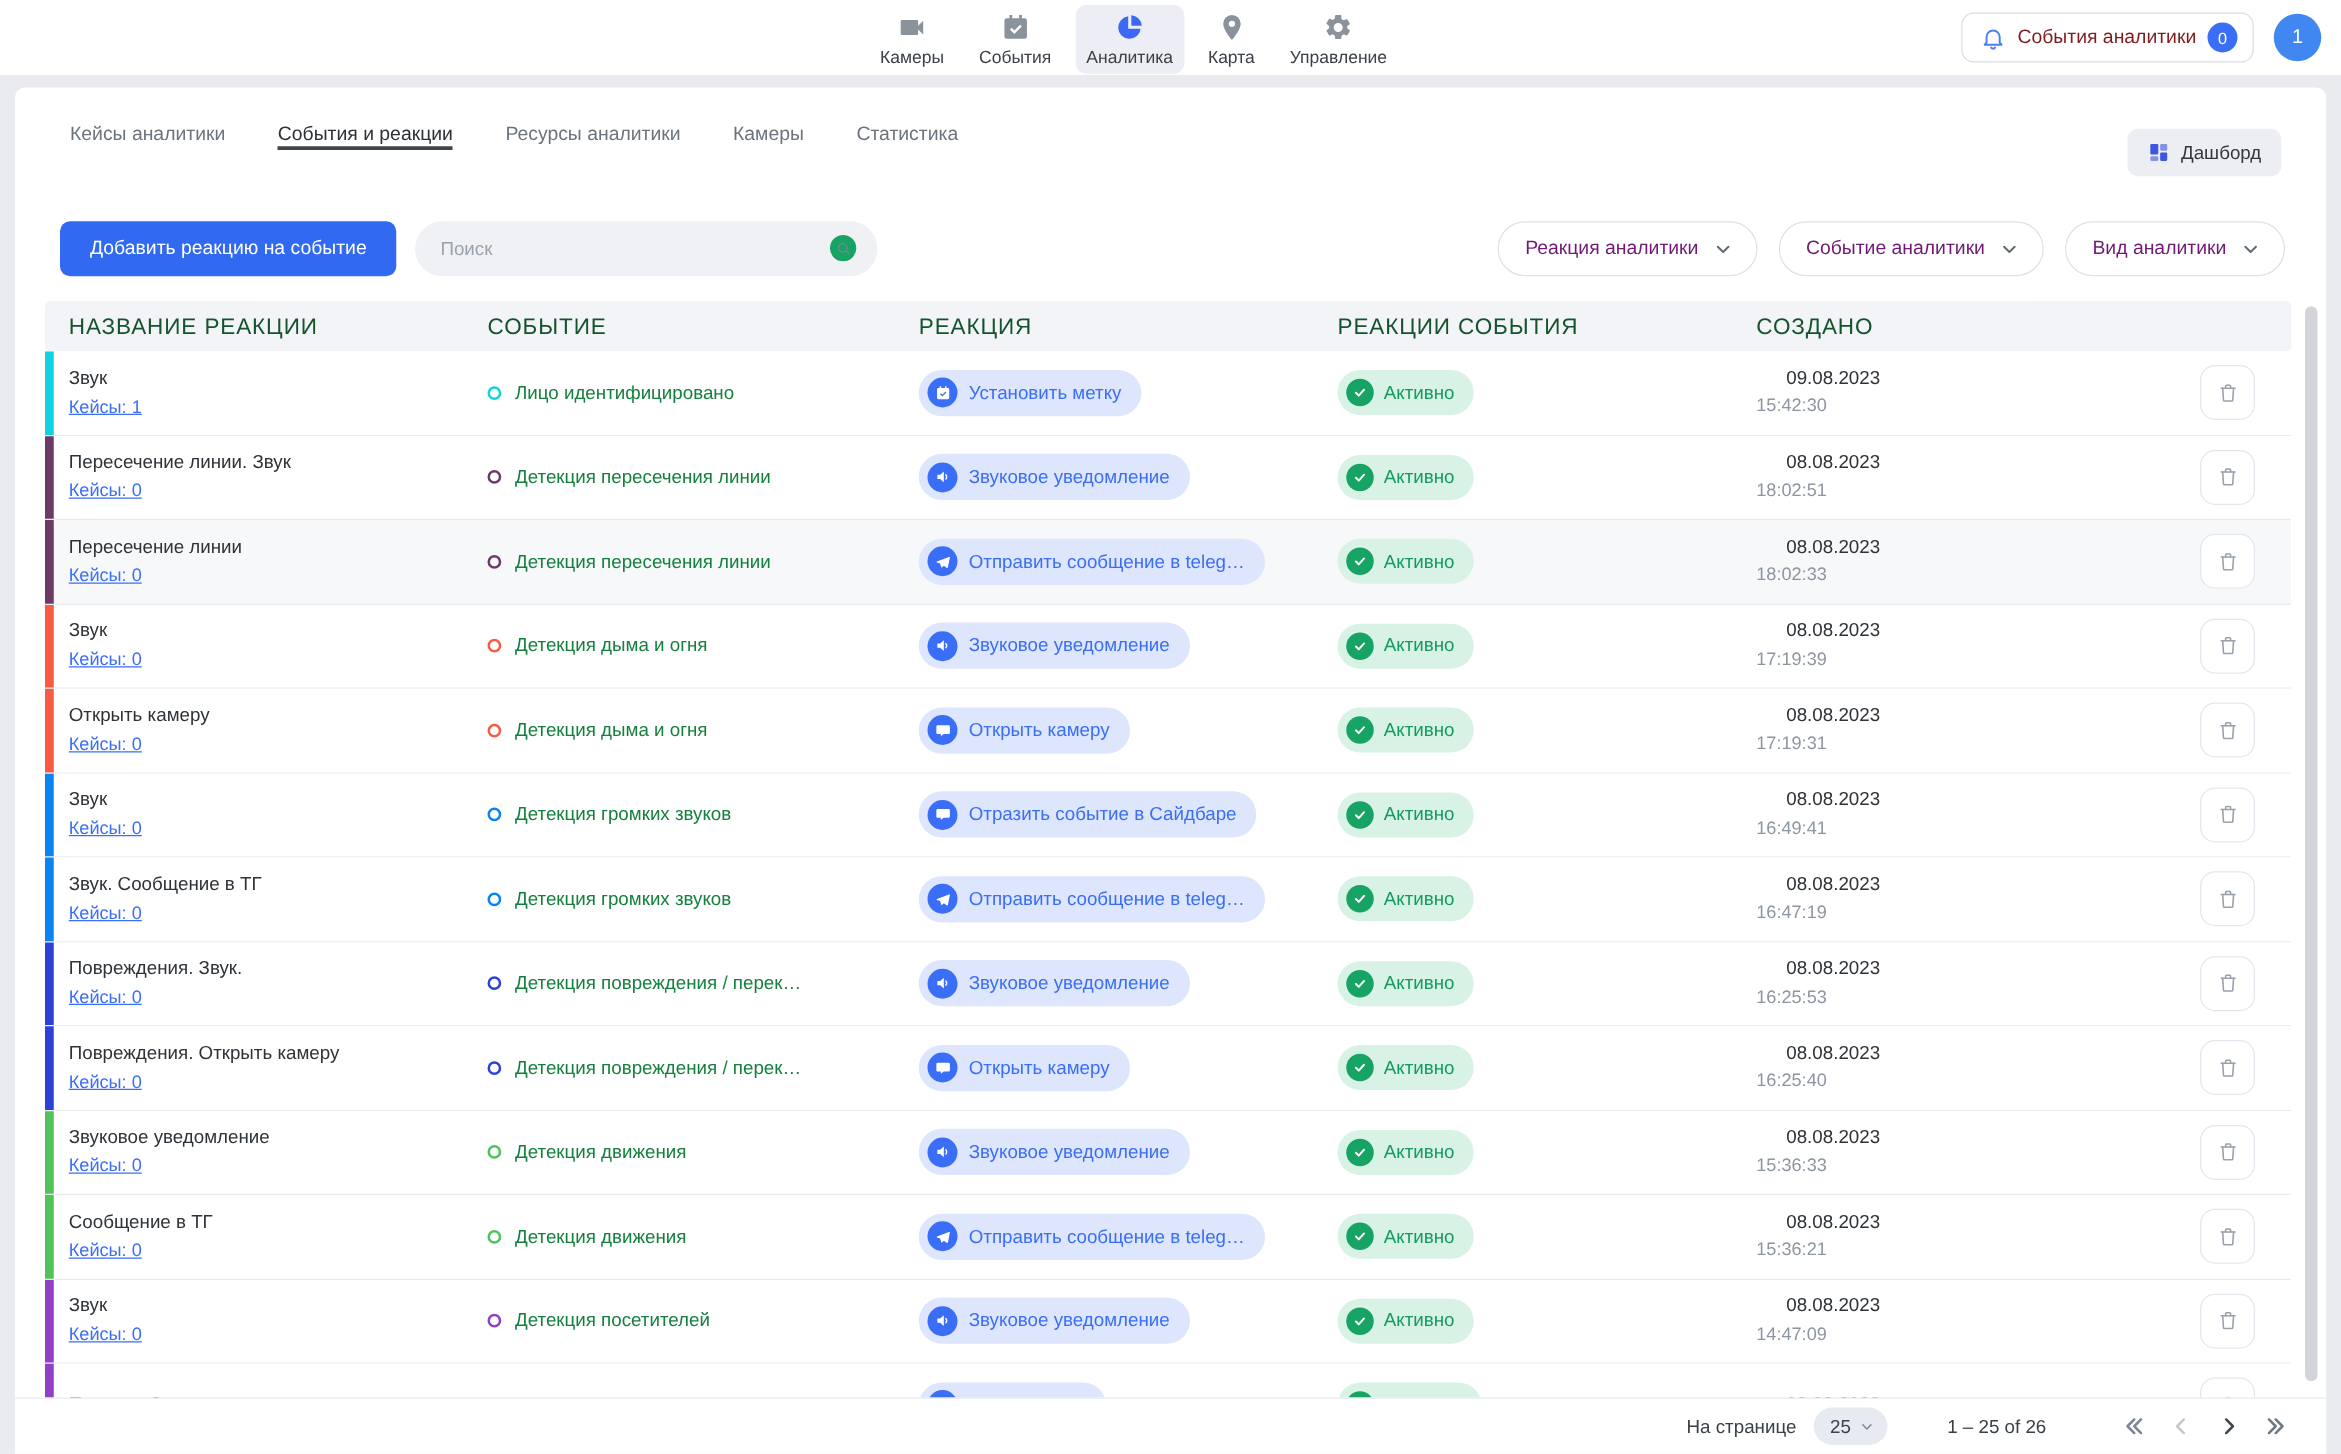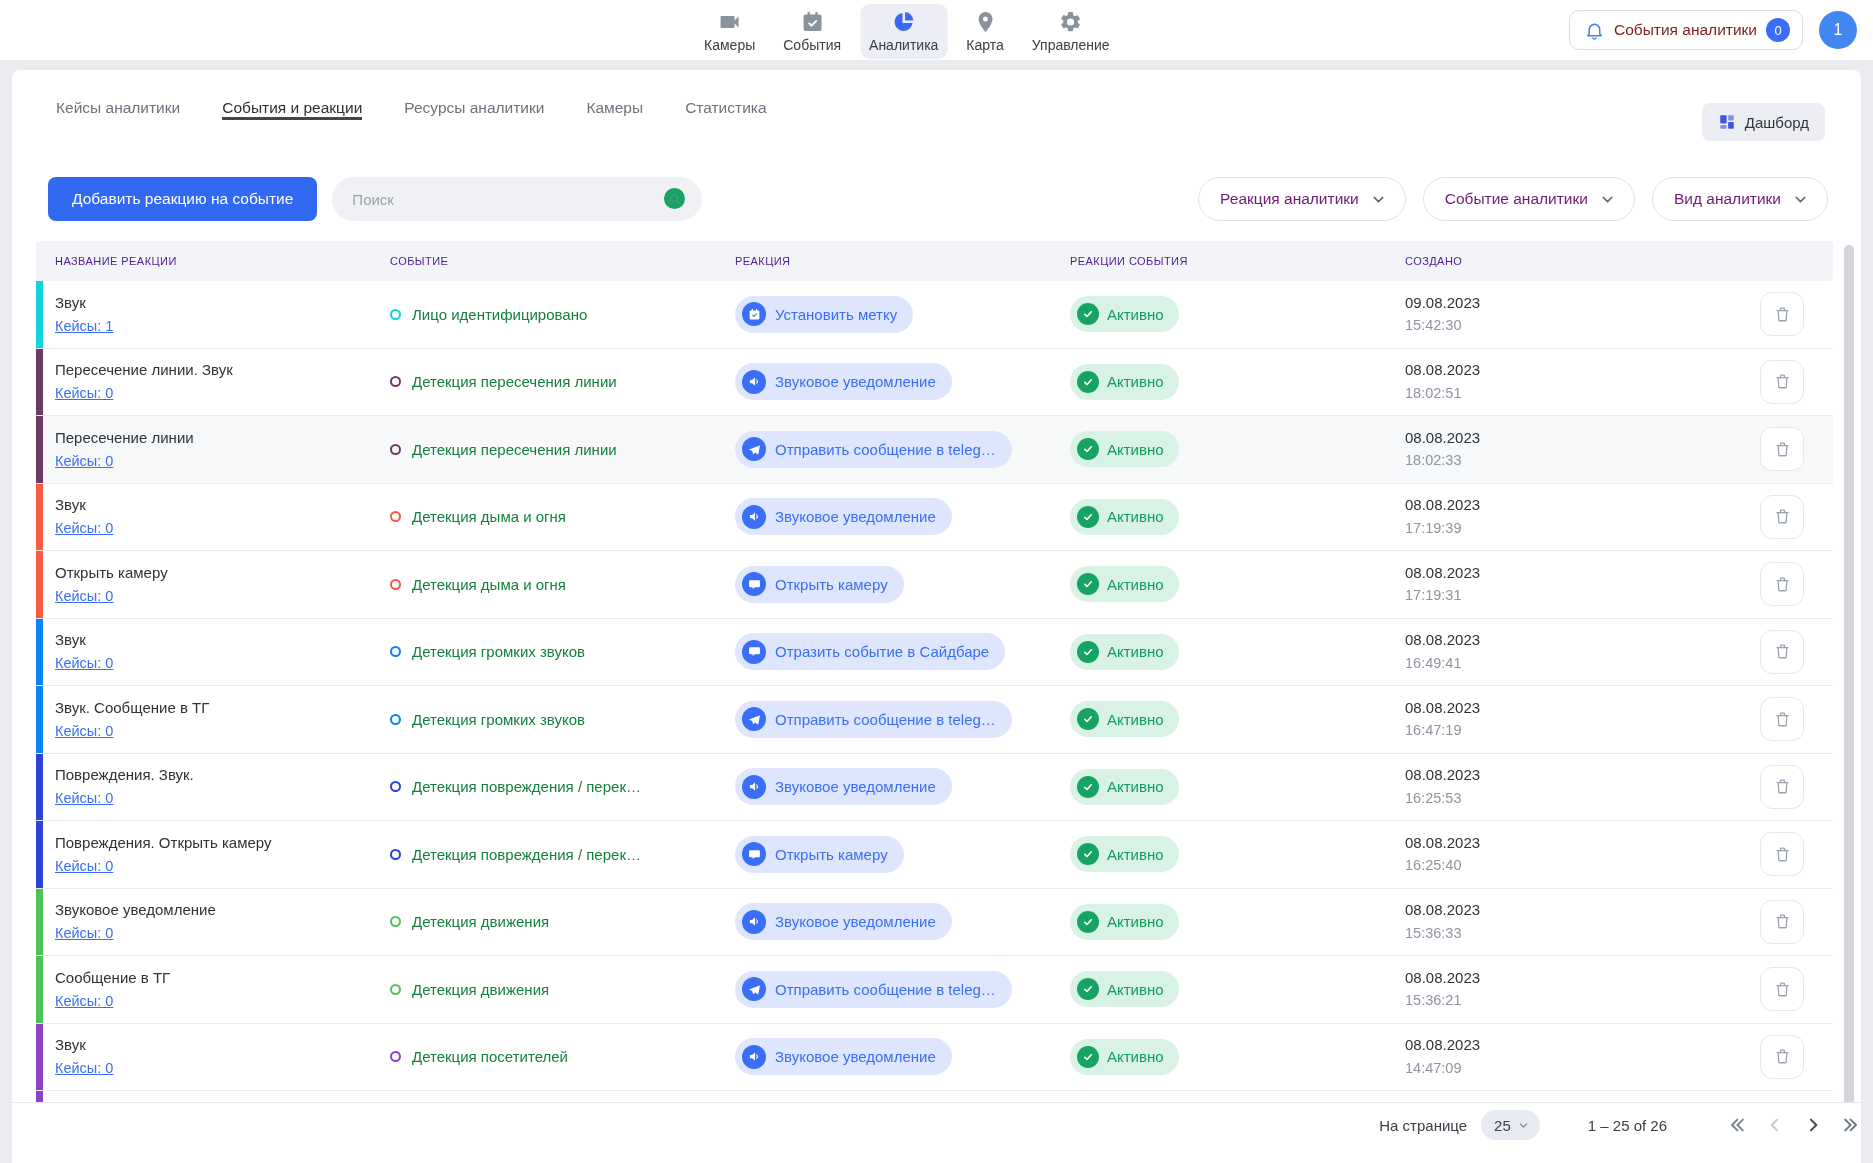--- a/index.html
+++ b/index.html
@@ -53,21 +53,21 @@
   .search .sicon { position:absolute; right:17px; top:11px; width:21px; height:21px; color:#7d8791; }
   .filters { margin-left:auto; display:flex; gap:17px; }
   .filter-pill { height:44px; display:flex; align-items:center; gap:11px; padding:0 18px 0 21px;
      background:#fff; border:1px solid #dde2e8; border-radius:22px; font-size:15.5px;
      color:#701a75; cursor:pointer; }
   .filter-pill .cicon { width:17px; height:17px; color:#5f6a74; }
 
   
   .thead { margin:20px 28px 0 24px; height:40px; background:#f3f4f8; border-radius:4px;
            display:flex; align-items:center; padding-left:19px; }
-  .thead .hc { font-size:11px; color:#4c1d95; letter-spacing:.04em; }
+  .thead .hc { font-size:18px; color:#14532d; letter-spacing:.04em; }
   .c-name{width:335px;} .c-event{width:345px;} .c-react{width:335px;}
   .c-status{width:335px;} .c-date{width:355px;} .c-act{flex:1;}
   .tbody { margin:0 28px 0 24px; height:838px; overflow:hidden; }
   .trow { position:relative; height:67.5px; display:flex; align-items:center;
           padding-left:19px; border-bottom:1px solid #e9ebee; background:#fff; }
   .trow.hovered { background:#f7f8fa; }
   .stripe { position:absolute; left:0; top:0; bottom:0; width:7px; }
   .cell { display:flex; align-items:center; }
   .namecell { flex-direction:column; align-items:flex-start; gap:2px; }
   .rname { font-size:15px; color:#2e3338; line-height:1.45; }
@@ -80,33 +80,33 @@
            align-items:center; justify-content:center; flex:none; }
   .ricon svg { width:13px; height:13px; }
   .rlabel { font-size:15px; color:#3b6ef6; white-space:nowrap; }
   .spill { display:inline-flex; align-items:center; gap:8px; height:36px; padding:0 15px 0 7px;
            background:#d8f3e5; border-radius:19px; }
   .sicon { width:22px; height:22px; border-radius:50%; background:#17a364; display:flex;
            align-items:center; justify-content:center; flex:none; }
   .sicon svg { width:12px; height:12px; }
   .slabel { font-size:15px; color:#139b5f; }
   .datecell { flex-direction:column; align-items:flex-start; gap:1px; }
-  .d1 { font-size:15px; color:#2e3338; line-height:1.5; }
+  .d1 { font-size:15px; color:#2e3338; line-height:1.5;margin-left:24px; }
   .d2 { font-size:14.5px; color:#8d95a2; line-height:1.5; }
   .trash { width:44px; height:44px; background:#fff; border:1.5px solid #e3e7ed; border-radius:12px;
            display:flex; align-items:center; justify-content:center; cursor:pointer; color:#99a1ad; }
   .trash svg { width:19px; height:19px; }
 
   .scrollthumb { position:absolute; right:7px; top:175px; width:10px; height:860px;
                  border-radius:5px; background:#d3d5da; }
 
   
-  .pagbar { position:absolute; left:0; right:0; bottom:16px; height:45px; background:#fff;
+  .pagbar { position:absolute; left:0; right:0; bottom:0; height:45px; background:#fff;
             border-top:1px solid #e7e9ee; display:flex; align-items:center;
-            justify-content:flex-end; }
+            justify-content:flex-end; padding-right:30px; }
   .pag-label { font-size:15px; color:#3a4048; }
   .pp-pill { margin-left:14px; display:flex; align-items:center; gap:6px; height:30px;
              padding:0 10px 0 13px; background:#e7eaf1; border-radius:15px; font-size:15px;
              color:#3c434a; cursor:pointer; }
   .pp-pill .cicon { width:13px; height:13px; color:#7d8791; }
   .pag-range { margin-left:48px; font-size:15px; color:#3a4048; }
   .pag-arrows { margin-left:60px; display:flex; align-items:center; gap:18px; }
   .parw { width:20px; height:20px; cursor:pointer; }
 </style>
 </head>

